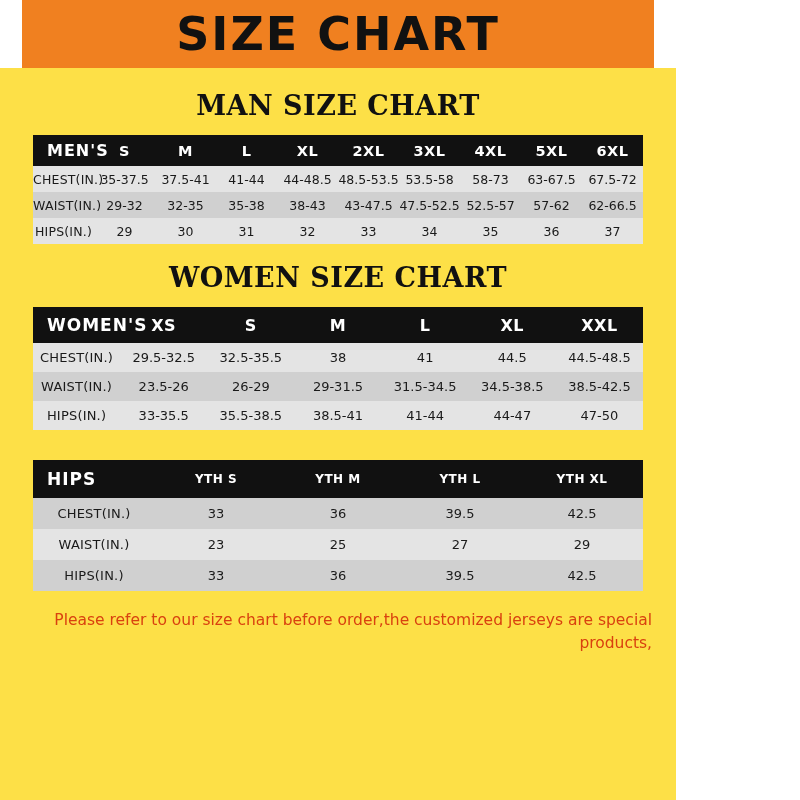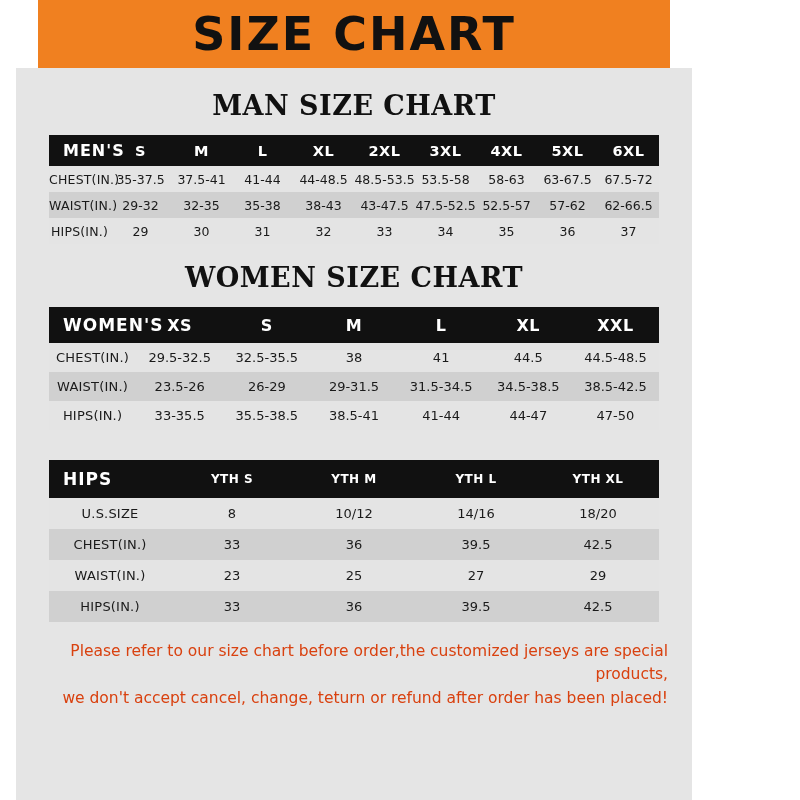--- a/index.html
+++ b/index.html
@@ -10,23 +10,22 @@
     width: 800px;
     height: 800px;
     background: #ffffff;
     font-family: "DejaVu Sans", sans-serif;
     overflow: hidden;
   }
   .page {
     width: 676px;
     height: 800px;
     position: relative;
-    background: #e5e5e5;
+    background: #fde047;
     box-sizing: border-box;
-    margin-left: 16px;
   }
   
   .header-band {
     width: 100%;
     height: 68px;
     background: #f08020;
     display: flex;
     align-items: center;
     justify-content: center;
     position: relative;
@@ -158,21 +157,21 @@
       </thead>
       <tbody>
         <tr class="row-a">
           <td class="label-cell">CHEST(IN.)</td>
           <td>35-37.5</td>
           <td>37.5-41</td>
           <td>41-44</td>
           <td>44-48.5</td>
           <td>48.5-53.5</td>
           <td>53.5-58</td>
-          <td>58-63</td>
+          <td>58-73</td>
           <td>63-67.5</td>
           <td>67.5-72</td>
         </tr>
         <tr class="row-b">
           <td class="label-cell">WAIST(IN.)</td>
           <td>29-32</td>
           <td>32-35</td>
           <td>35-38</td>
           <td>38-43</td>
           <td>43-47.5</td>
@@ -254,27 +253,20 @@
       <thead>
         <tr>
           <th class="corner">HIPS</th>
           <th>YTH S</th>
           <th>YTH M</th>
           <th>YTH L</th>
           <th>YTH XL</th>
         </tr>
       </thead>
       <tbody>
-        <tr class="row-a">
-          <td class="label-cell">U.S.SIZE</td>
-          <td>8</td>
-          <td>10/12</td>
-          <td>14/16</td>
-          <td>18/20</td>
-        </tr>
         <tr class="row-b">
           <td class="label-cell">CHEST(IN.)</td>
           <td>33</td>
           <td>36</td>
           <td>39.5</td>
           <td>42.5</td>
         </tr>
         <tr class="row-a">
           <td class="label-cell">WAIST(IN.)</td>
           <td>23</td>
@@ -290,16 +282,15 @@
           <td>42.5</td>
         </tr>
       </tbody>
     </table>
   </div>
 
   <div class="spacer-18"></div>
 
   <div class="footer-note">
     <span class="line">Please refer to our size chart before order,the customized jerseys are special products,</span>
-    <span class="line">we don't accept cancel, change, teturn or refund after order has been placed!</span>
   </div>
 
 </div>
 
 </body></html>

